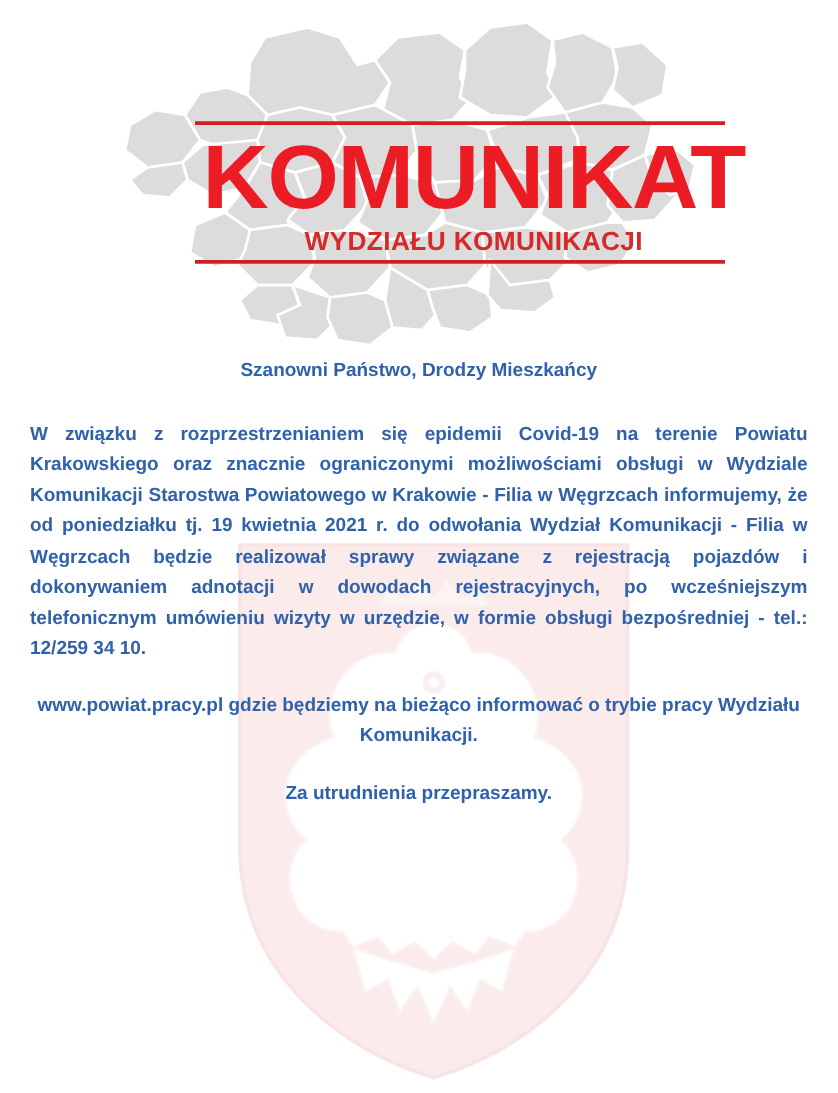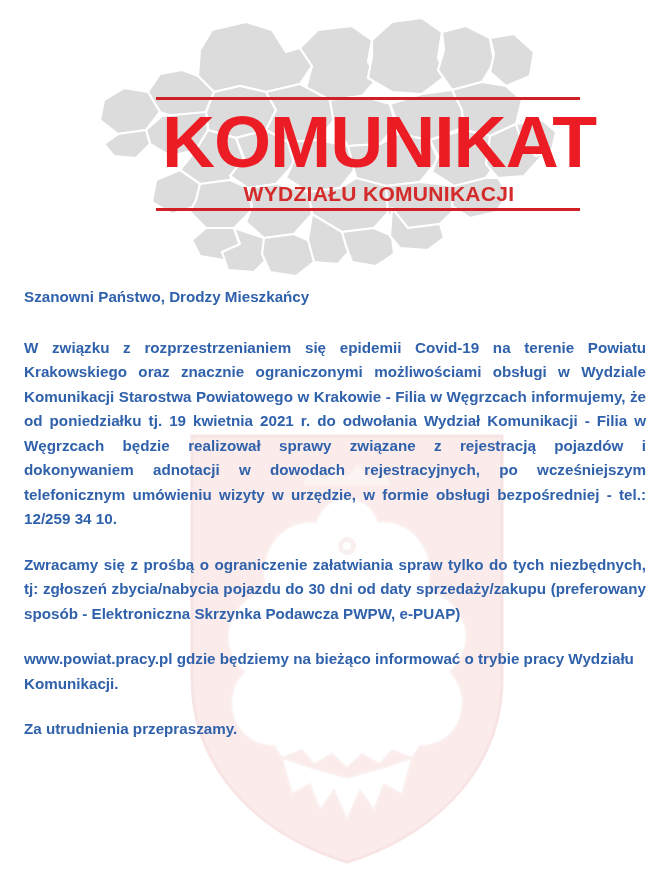--- a/index.html
+++ b/index.html
@@ -89,21 +89,21 @@
     color: #3061ab;
     font-size: 15.2px;
     line-height: 24.5px;
     font-weight: 700;
   }
   #body-copy p {
     margin: 0 0 21px 0;
     text-align: justify;
     text-justify: inter-word;
   }
-  #body-copy p.no-justify { text-align: left; }
+  #body-copy p.no-justify { text-align: center; }
   #body-copy p:last-child { margin-bottom: 0; }
   .salutation { margin-bottom: 26px !important; }
 </style>
 </head>
 <body>
 
 <svg id="map-layer" viewBox="0 0 670 290" xmlns="http://www.w3.org/2000/svg" aria-hidden="true">
   <g fill="#dcdcdc" stroke="#ffffff" stroke-width="2.2" stroke-linejoin="round">
     <path d="M212,30 L246,22 L272,30 L286,52 L300,48 L312,66 L300,84 L266,92 L240,86 L214,92 L198,76 L200,50 Z"></path>
     <path d="M312,66 L300,48 L318,30 L352,26 L372,40 L368,62 L378,78 L362,96 L330,100 L306,88 Z"></path>
@@ -161,16 +161,15 @@
 <div id="header-block">
   <div class="rule" id="rule-top"></div>
   <div id="headline">KOMUNIKAT</div>
   <div id="subhead">WYDZIAŁU KOMUNIKACJI</div>
   <div class="rule" id="rule-bot"></div>
 </div>
 
 <div id="body-copy">
   <p class="salutation no-justify">Szanowni Państwo, Drodzy Mieszkańcy</p>
   <p>W związku z rozprzestrzenianiem się epidemii Covid-19 na terenie Powiatu Krakowskiego oraz znacznie ograniczonymi możliwościami obsługi w Wydziale Komunikacji Starostwa Powiatowego w Krakowie - Filia w Węgrzcach informujemy, że od poniedziałku tj. 19 kwietnia 2021 r. do odwołania Wydział Komunikacji - Filia w Węgrzcach będzie realizował sprawy związane z rejestracją pojazdów i dokonywaniem adnotacji w dowodach rejestracyjnych, po wcześniejszym telefonicznym umówieniu wizyty w urzędzie, w formie obsługi bezpośredniej - tel.: 12/259 34 10.</p>
-  <p>Zwracamy  się z prośbą o ograniczenie załatwiania spraw tylko do tych niezbędnych, tj: zgłoszeń zbycia/nabycia pojazdu do 30 dni od daty sprzedaży/zakupu (preferowany sposób - Elektroniczna Skrzynka Podawcza PWPW, e-PUAP)</p>
   <p class="no-justify">www.powiat.pracy.pl gdzie będziemy na bieżąco informować o trybie pracy Wydziału Komunikacji.</p>
   <p class="no-justify">Za utrudnienia przepraszamy.</p>
 </div>
 
 </body></html>

